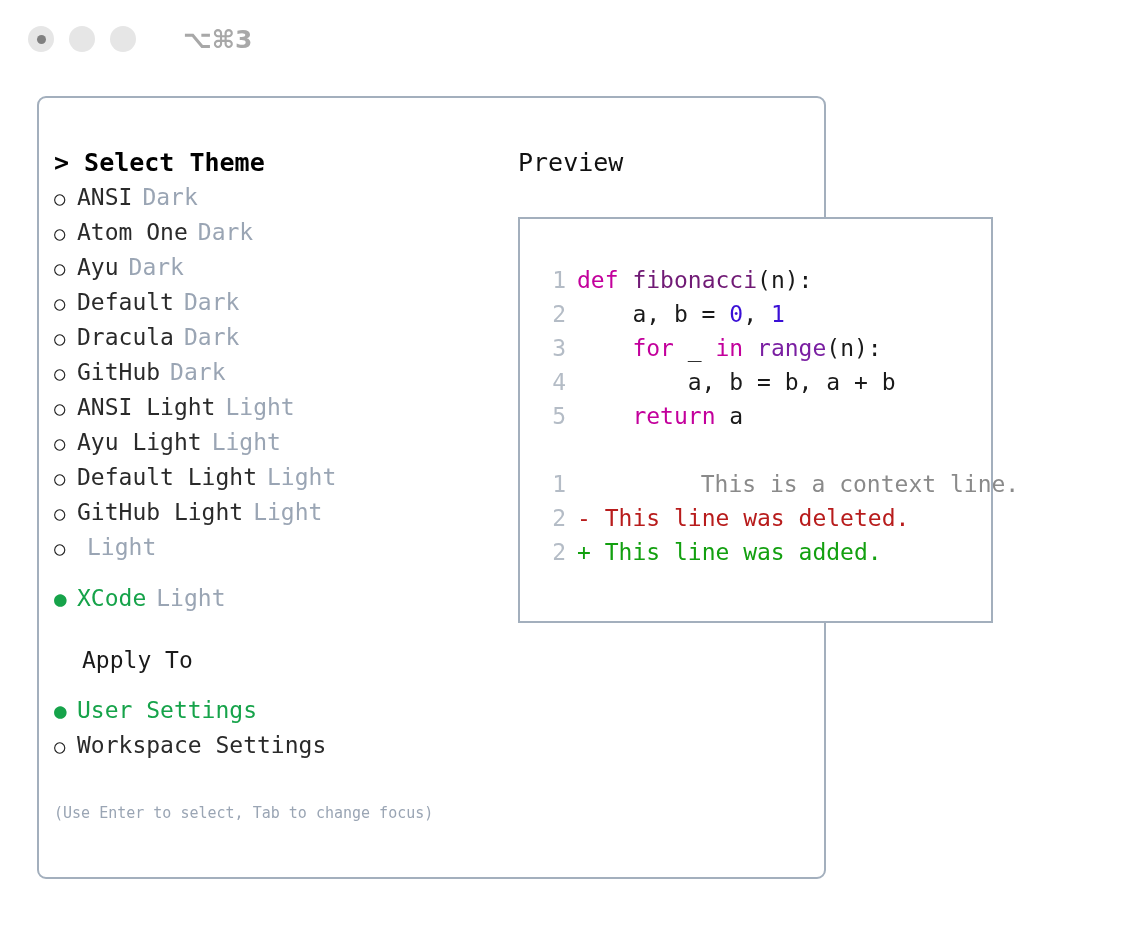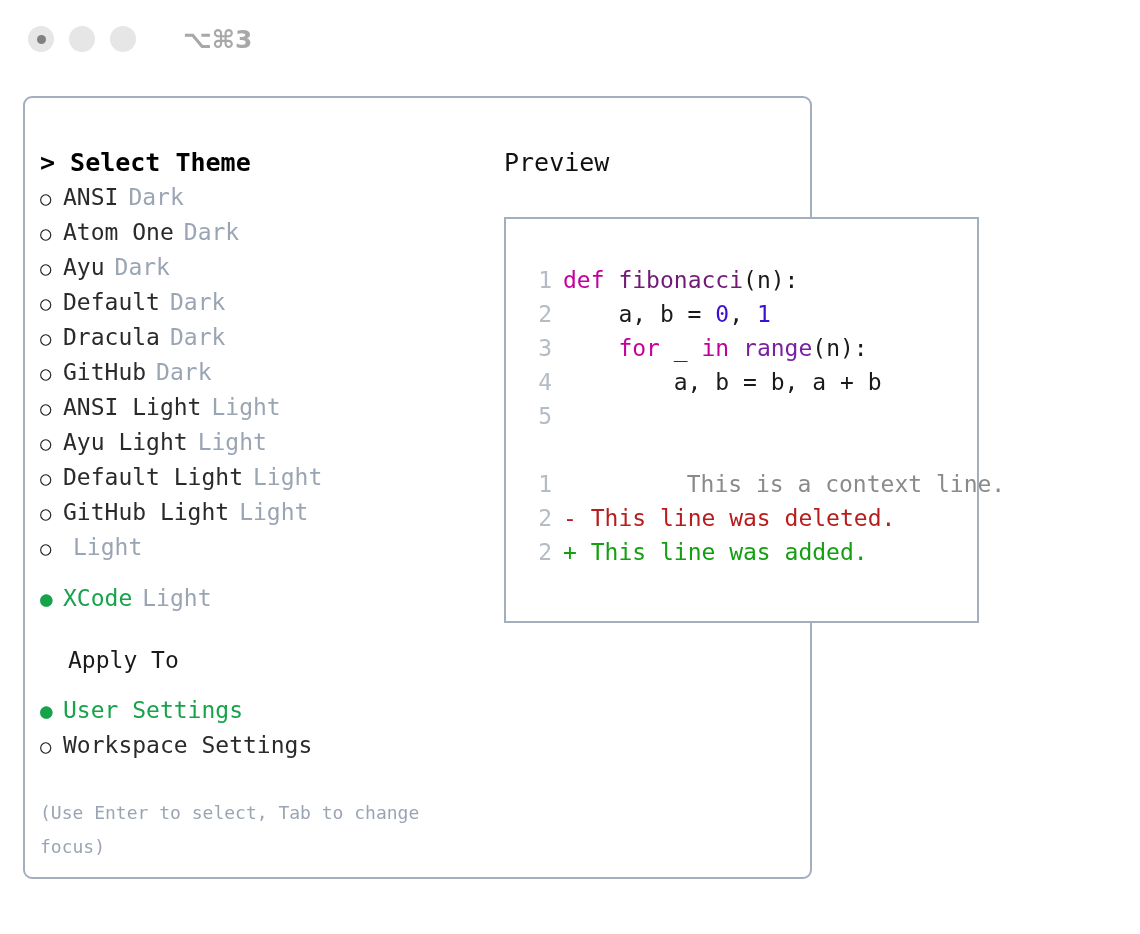--- a/index.html
+++ b/index.html
@@ -59,21 +59,21 @@
     font-size: 25px;
     font-weight: bold;
     color: #a8a8a8;
     letter-spacing: 0px;
     font-family: "DejaVu Sans", "Liberation Sans", sans-serif;
   }
 
   
   .card {
     position: absolute;
-    left: 23px;
+    left: 37px;
     top: 96px;
     width: 789px;
     height: 783px;
     border: 2px solid #a3afbd;
     border-radius: 9px;
     box-sizing: border-box;
     background: #ffffff;
   }
 
   .card-inner {
@@ -132,21 +132,21 @@
     color: #1a1a1a;
     line-height: 34px;
     padding-left: 28px;
     white-space: pre;
   }
 
   .spacer-sm { height: 27px; }
   .spacer-md { height: 33px; }
 
   .hint {
-    font-size: 18px;
+    font-size: 15px;
     color: #9aa5b4;
     line-height: 34px;
     width: 420px;
     white-space: pre-wrap;
   }
 
   
   .right-col {
     position: absolute;
     left: 479px;
@@ -248,21 +248,21 @@
 
       <div class="right-col">
         <div class="preview-title">Preview</div>
 
         <div class="code-panel">
           <div id="code-block">
               <div class="code-line"><span class="lineno">1</span><span class="code-text"><span class="tok-kw">def</span><span class="tok-pl"> </span><span class="tok-fn">fibonacci</span><span class="tok-pl">(n):</span></span></div>
               <div class="code-line"><span class="lineno">2</span><span class="code-text"><span class="tok-pl">    a, b = </span><span class="tok-num">0</span><span class="tok-pl">, </span><span class="tok-num">1</span></span></div>
               <div class="code-line"><span class="lineno">3</span><span class="code-text"><span class="tok-pl">    </span><span class="tok-kw">for</span><span class="tok-pl"> _ </span><span class="tok-kw">in</span><span class="tok-pl"> </span><span class="tok-bi">range</span><span class="tok-pl">(n):</span></span></div>
               <div class="code-line"><span class="lineno">4</span><span class="code-text"><span class="tok-pl">        a, b = b, a + b</span></span></div>
-              <div class="code-line"><span class="lineno">5</span></div>
+              <div class="code-line"><span class="lineno">5</span><span class="code-text"><span class="tok-pl">    </span><span class="tok-kw">return</span><span class="tok-pl"> a</span></span></div>
             </div>
           <div class="diff-gap"></div>
           <div id="diff-block">
               <div class="code-line"><span class="lineno">1</span><span class="diff-ctx">  </span><span class="diff-ctx">This is a context line.</span></div>
               <div class="code-line"><span class="lineno">2</span><span class="diff-del">- </span><span class="diff-del">This line was deleted.</span></div>
               <div class="code-line"><span class="lineno">2</span><span class="diff-add">+ </span><span class="diff-add">This line was added.</span></div>
             </div>
         </div>
       </div>
 

